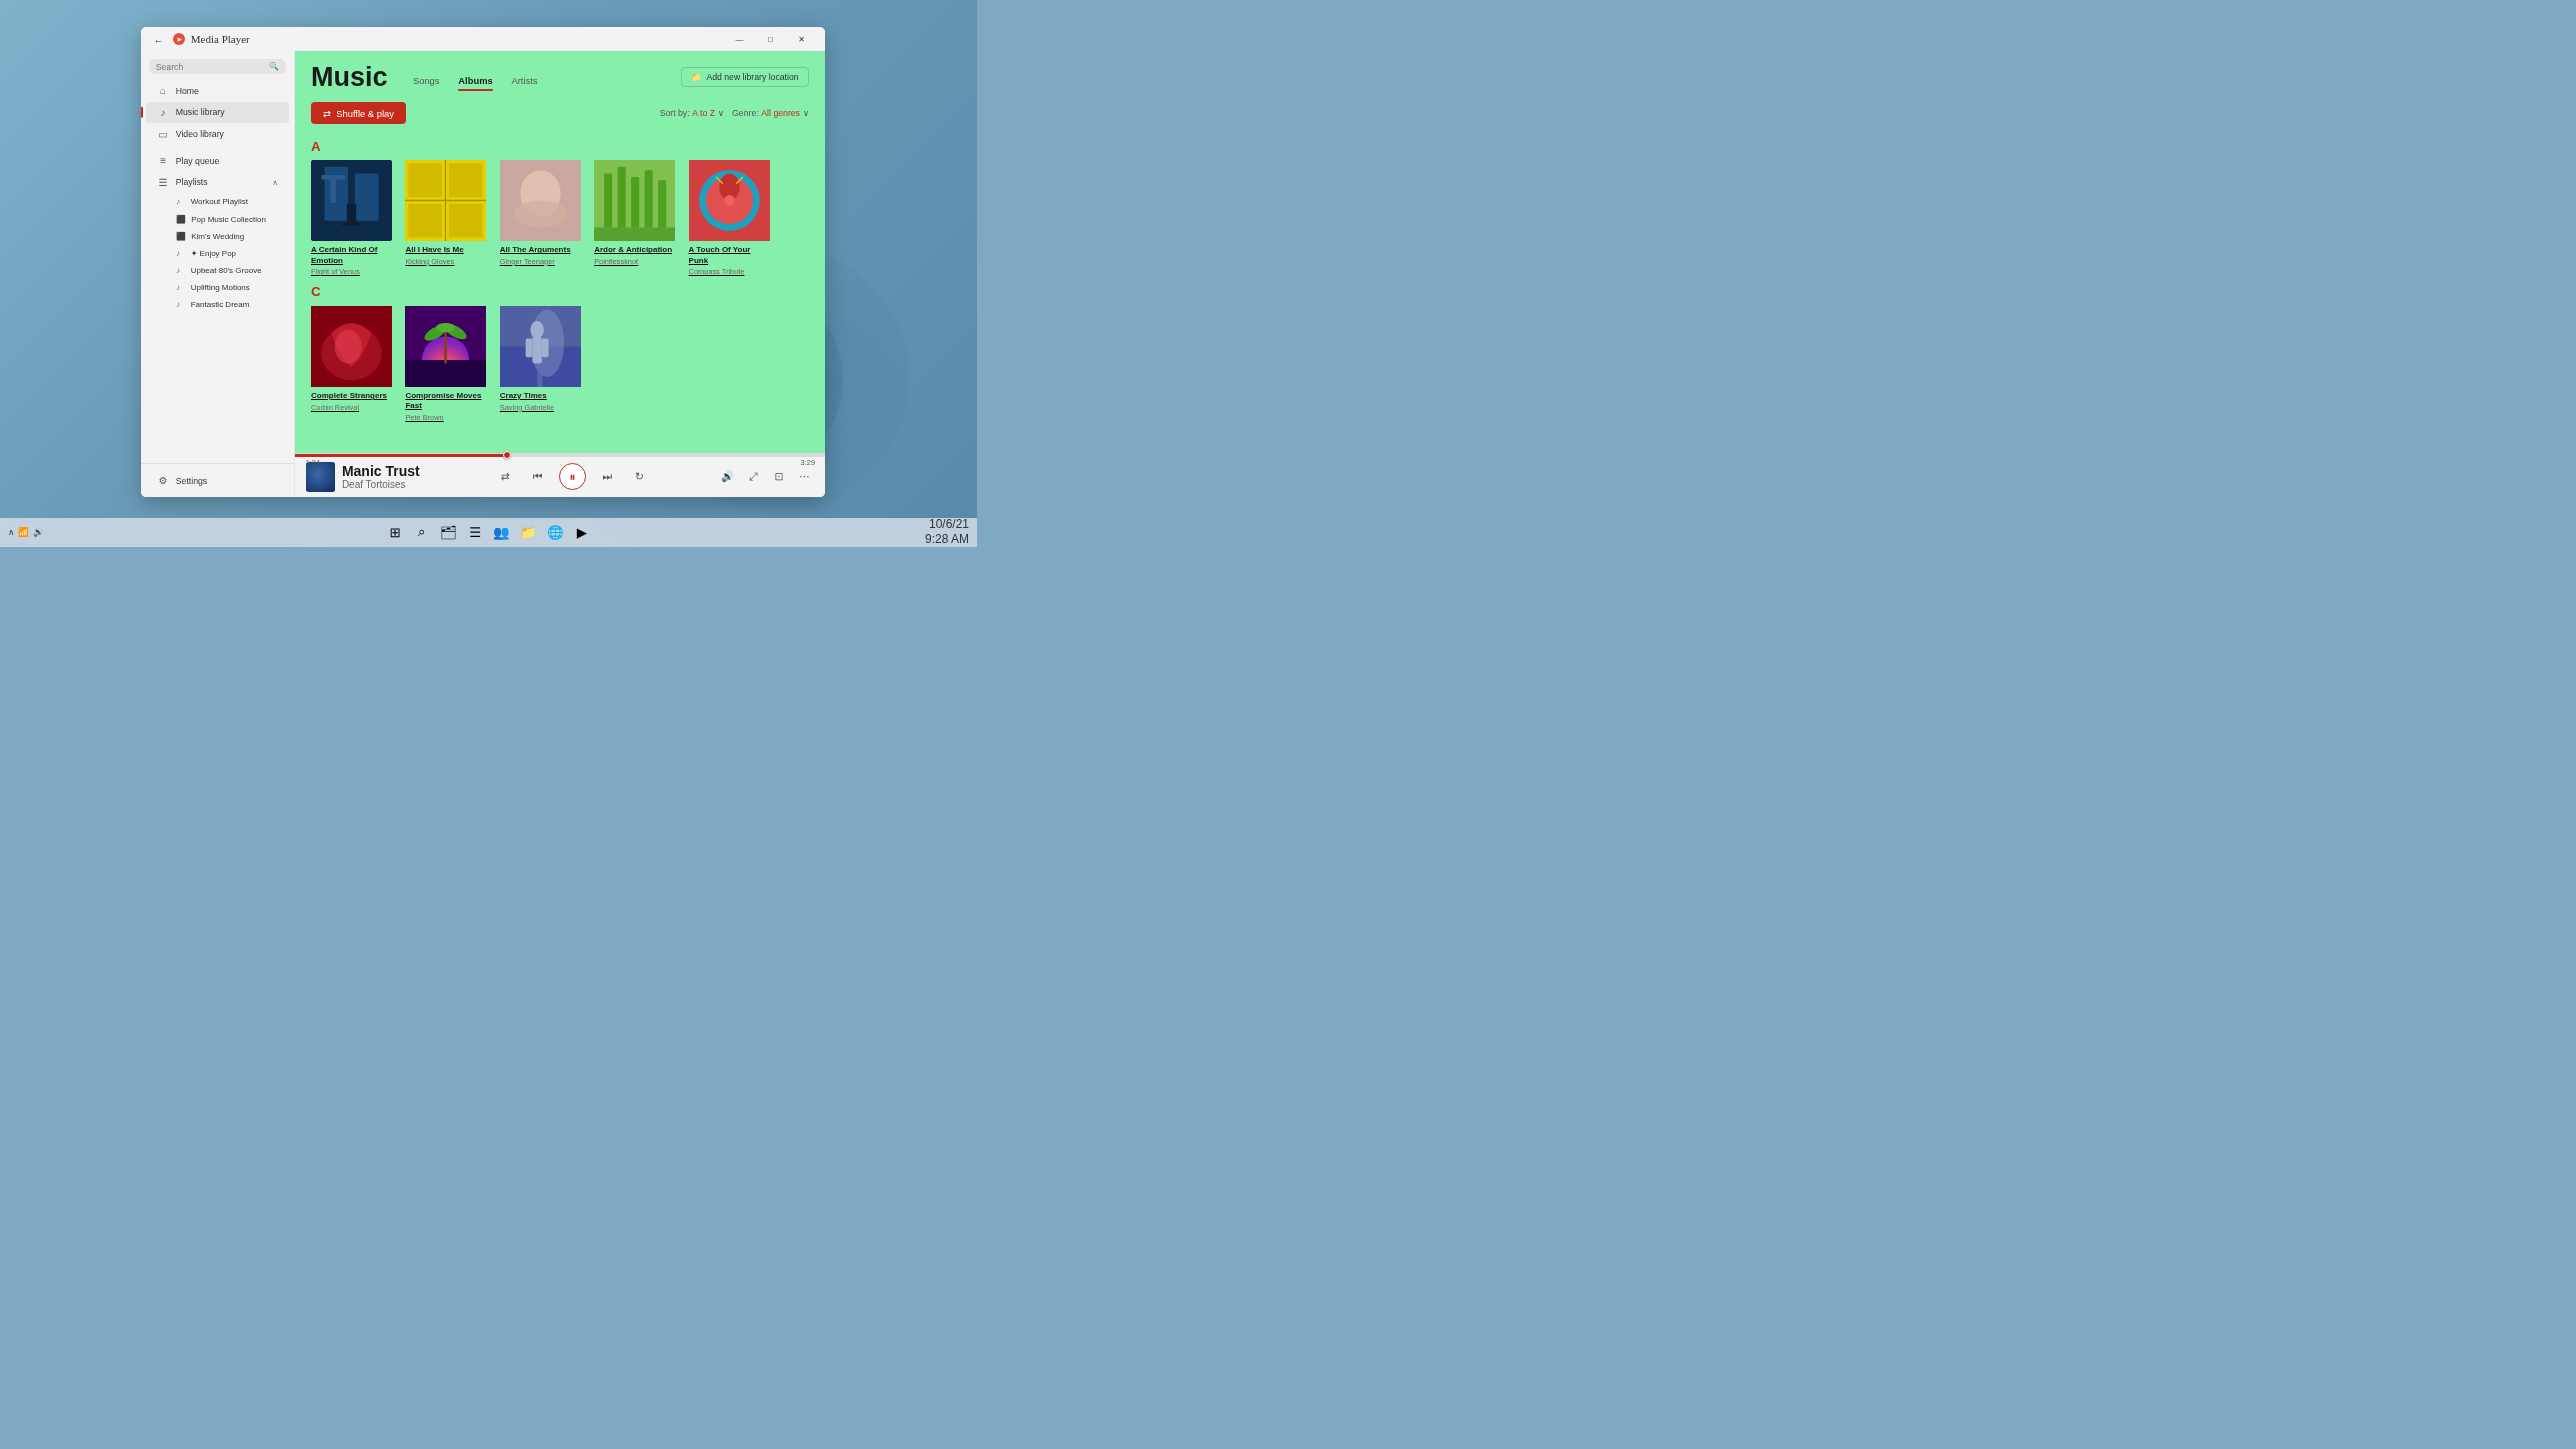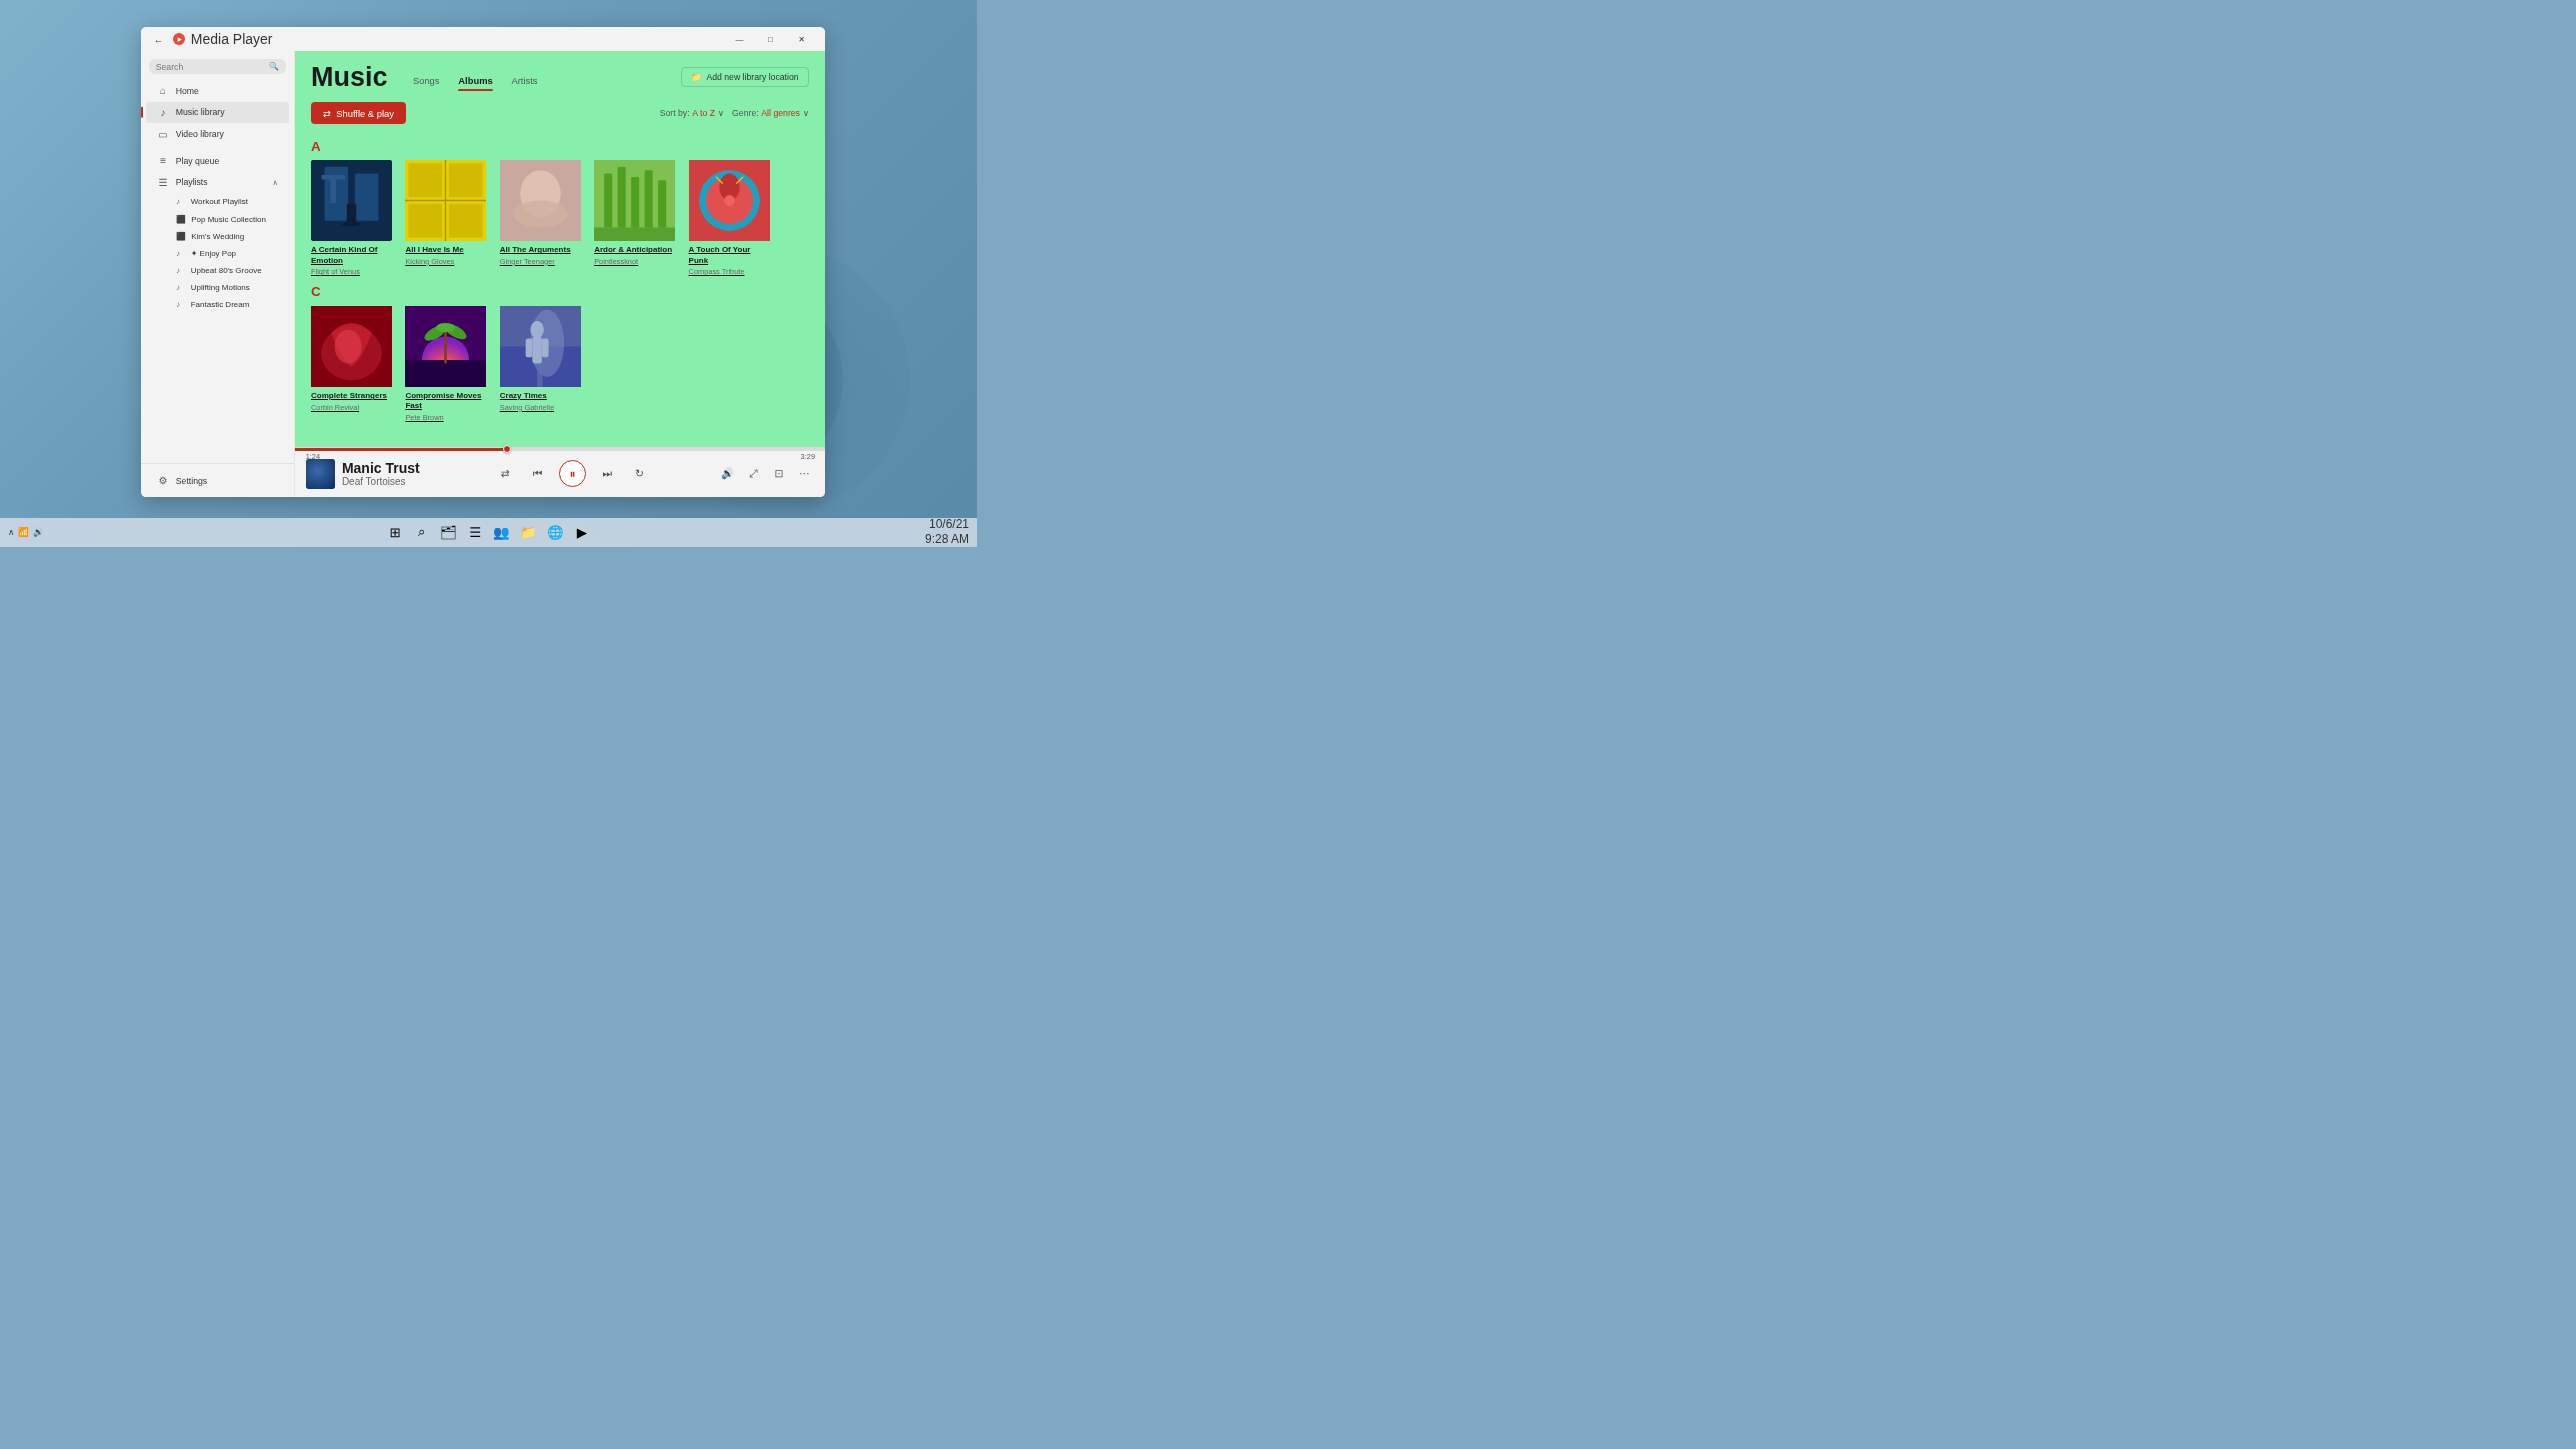--- a/index.html
+++ b/index.html
@@ -77,23 +77,24 @@
       margin: 0 5.4px;
       display: flex; align-items: center; justify-content: center;
     }
     .app-icon::after {
       content: '▶';
       color: white;
       font-size: 5.4px;
       margin-left: 0.7px;
     }
     .title-bar-title {
-      font-size: 14px;
+      font-size: 11px;
       color: #333;
       flex: 1;
+      font-family: Liberation Serif, serif;
     }
     .window-controls {
       display: flex; gap: 0;
     }
     .win-btn {
       width: 31px; height: 24px;
       border: none;
       background: transparent;
       cursor: pointer;
       font-size: 8px;
@@ -346,21 +347,21 @@
     
     .art-certain-kind { background: linear-gradient(135deg, #1a3a5c 0%, #0a1a2c 60%, #1a3a5c 100%); position: relative; overflow: hidden; }
     .art-certain-kind::before { content: 'T'; font-size: 40px; font-weight: 900; color: #2a5a8c; position: absolute; top: 6.7px; left: 10px; }
 
     
     .albums-scroll::-webkit-scrollbar { width: 4px; }
     .albums-scroll::-webkit-scrollbar-thumb { background: rgba(0,0,0,0.2); border-radius: 2px; }
 
     
     .now-playing-bar {
-      height: 50px;
+      height: 44px;
       background: #f3f3f3;
       border-top: 0.7px solid rgba(0,0,0,0.1);
       display: flex;
       align-items: center;
       padding: 0 10.7px;
       flex-shrink: 0;
       position: relative;
     }
     .progress-bar-container {
       position: absolute;

